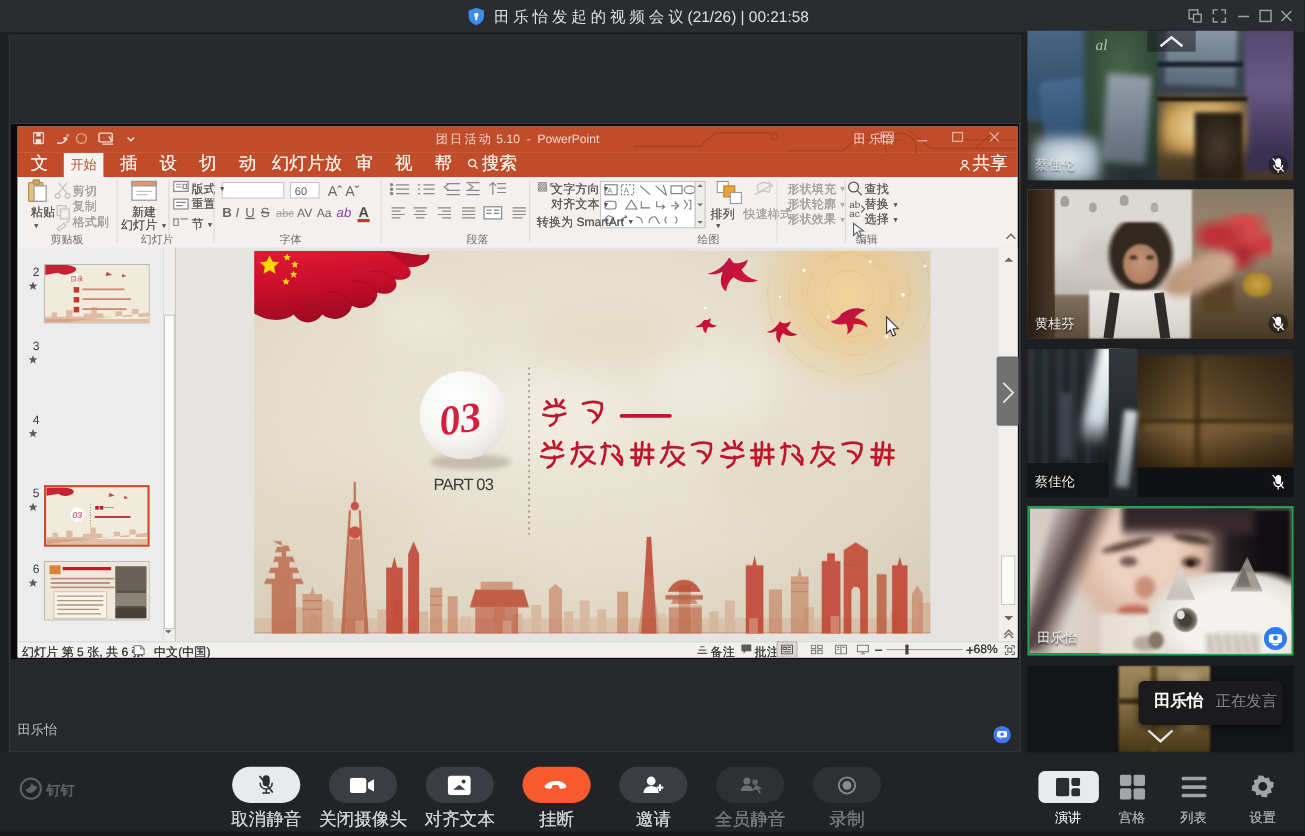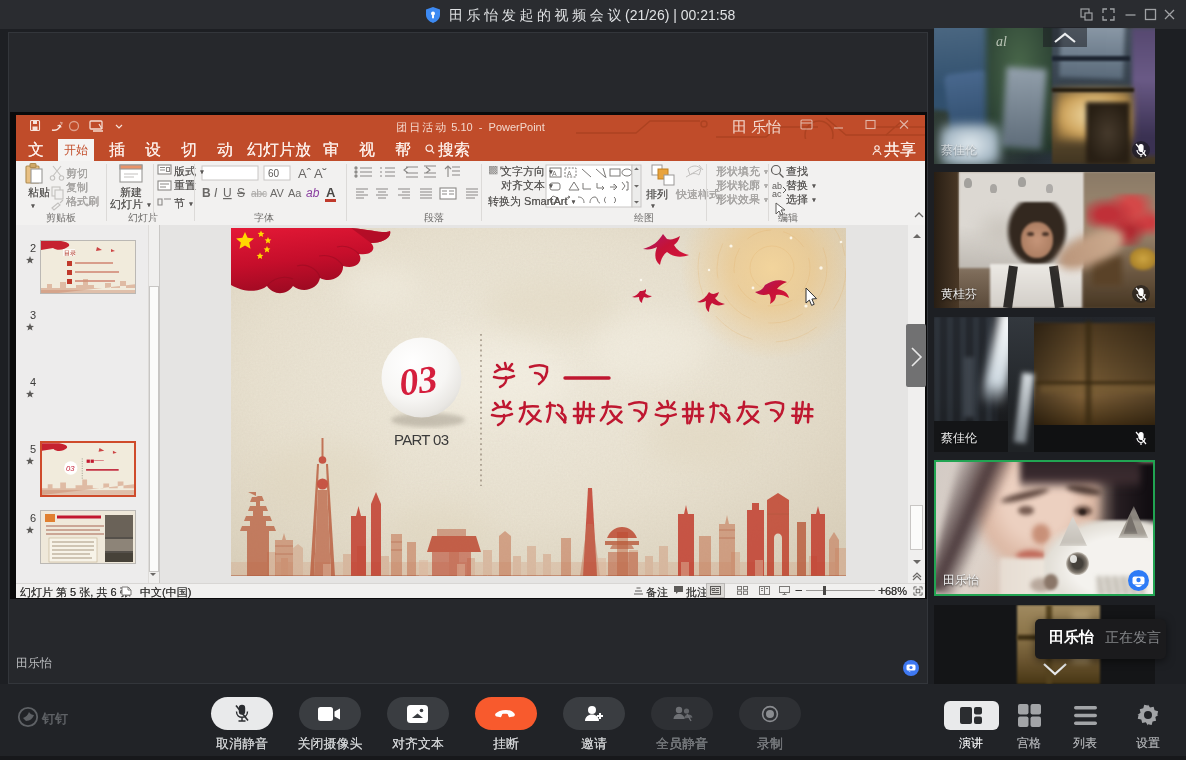--- a/index.html
+++ b/index.html
@@ -25,26 +25,26 @@
 .thumb{position:absolute;left:40px;width:96px;height:54px;background:#f0ead9;border:1px solid #bbb8b4;overflow:hidden;}
 .tnum{position:absolute;left:24px;width:12px;text-align:right;font-size:11px;color:#3c3b3a;}
 #pscroll{left:148px;top:225px;width:11px;height:358px;background:#f0efee;border-left:1px solid #dddbd9;}
 #pthumb{left:149px;top:286px;width:10px;height:286px;background:#fbfbfa;border:1px solid #c8c6c4;}
 #canvas{left:159px;top:225px;width:766px;height:358px;background:#e5e4e3;border-left:1px solid #c9c7c5;}
 #rscroll{left:908px;top:225px;width:17px;height:358px;background:#f0efee;}
 #rthumb{left:910px;top:505px;width:13px;height:45px;background:#fbfbfa;border:1px solid #c8c6c4;}
 #nextbtn{left:906px;top:324px;width:20px;height:63px;background:#717172;border-radius:2px;}
 #statusbar{left:16px;top:583px;width:909px;height:15px;background:#f1f0ef;border-top:1px solid #d8d6d4;}
 .sbt{position:absolute;top:585px;font-size:11px;color:#3b3a39;text-shadow:0 0 .4px #3b3a39;}
-.tile{position:absolute;left:934px;width:221px;background:#141517;overflow:hidden;}
+.tile{position:absolute;left:934px;width:242px;background:#141517;overflow:hidden;}
 .tname{position:absolute;left:7px;bottom:5px;color:#f2f2f2;font-size:12px;text-shadow:0 1px 2px rgba(0,0,0,.85);}
 .micbub{position:absolute;right:5px;bottom:5px;width:18px;height:18px;border-radius:50%;background:rgba(20,20,22,.55);}
 #toolbar{left:0;top:684px;width:1186px;height:76px;background:#212327;}
 .pill{position:absolute;top:697px;width:62px;height:33px;border-radius:17px;background:#3a3d41;}
-.plabel{position:absolute;top:735px;width:88px;text-align:center;color:#cfd1d3;font-size:13px;text-shadow:0 0 .5px #cfd1d3;}
+.plabel{position:absolute;top:735px;width:88px;text-align:center;color:#cfd1d3;font-size:16px;text-shadow:0 0 .5px #cfd1d3;}
 .plabel.dim{color:#63666a;}
 .vlabel{position:absolute;top:735px;width:60px;text-align:center;color:#a6a8ab;font-size:12px;text-shadow:0 0 .5px #a6a8ab;}
 #tooltip{left:1035px;top:619px;width:131px;height:40px;background:#1b1b1d;border-radius:5px;box-shadow:0 2px 8px rgba(0,0,0,.5);}
 </style></head>
 <body>
 <div id="root">
 <div class="abs" id="titlebar"></div>
 <svg class="abs" style="left:424px;top:6px" width="18" height="18" viewBox="0 0 18 18">
       <path d="M9 1l7 2.6v5.2c0 4.0-3 6.8-7 8.2-4-1.4-7-4.2-7-8.2V3.6z" fill="#3d8af2"></path>
       <circle cx="9" cy="7.6" r="2" fill="#fff"></circle>
@@ -97,21 +97,21 @@
         <path d="M30 3.5l2 .3-.6 1.9" opacity=".55"></path>
         <circle cx="44" cy="7" r="4.5" opacity=".55"></circle>
         <g opacity=".95">
           <rect x="60" y="2" width="12" height="8" rx="1"></rect>
           <path d="M63 12h10M69 5l3 5"></path>
         </g>
         <path d="M86 6l3 3 3-3" stroke-width="1.2"></path>
       </g>
     </svg>
 <div class="abs" id="ppttitle"><span style="letter-spacing:2px">团日活动</span> 5.10&nbsp; -&nbsp; PowerPoint</div>
-<div class="abs" style="left:732px;top:114px;width:60px;height:25px;line-height:26px;color:#f3d8cd;font-size:15px;">田 乐怡</div>
+<div class="abs" style="left:776px;top:114px;width:60px;height:25px;line-height:26px;color:#f3d8cd;font-size:11px;">田 乐怡</div>
 <svg class="abs" style="left:800px;top:119px" width="115" height="12" viewBox="0 0 115 12">
       <g stroke="#e8c8bc" stroke-width="1.1" fill="none" opacity=".85">
         <rect x="1" y="1" width="11" height="9" rx="1"></rect>
         <path d="M1 4h11"></path>
         <path d="M34 9h9"></path>
         <rect x="66" y="1.5" width="9" height="8"></rect>
         <path d="M100 1.5l8 8m0-8l-8 8"></path>
       </g>
     </svg>
 <div class="abs" id="ppttabs">

